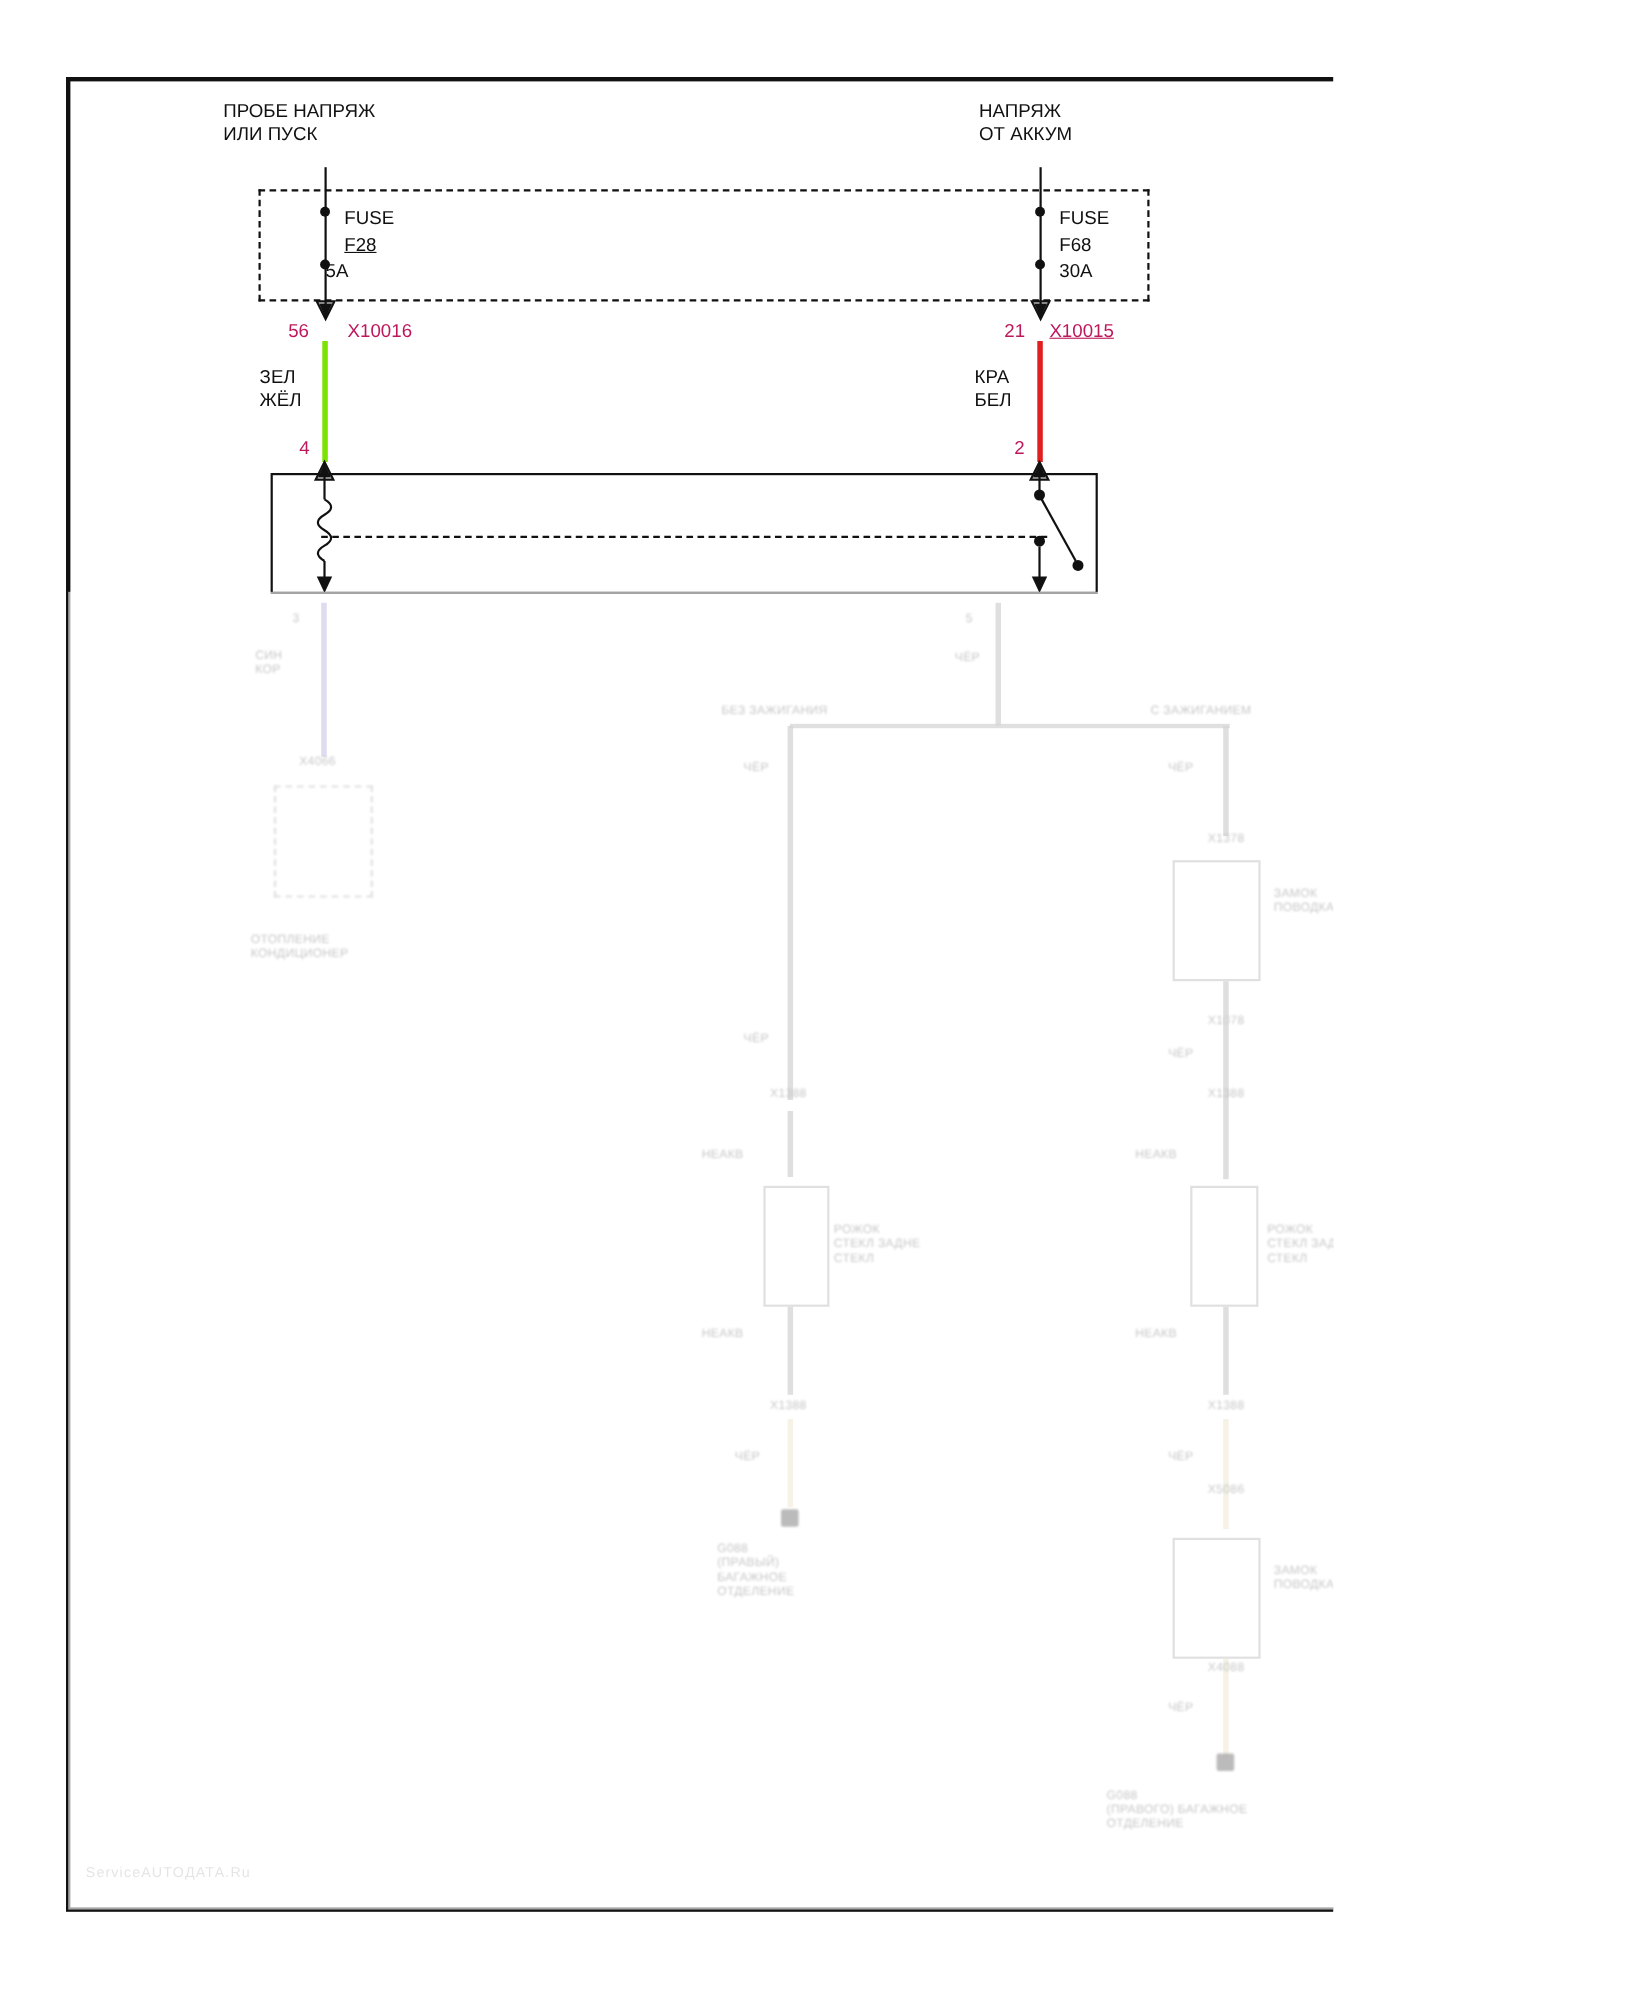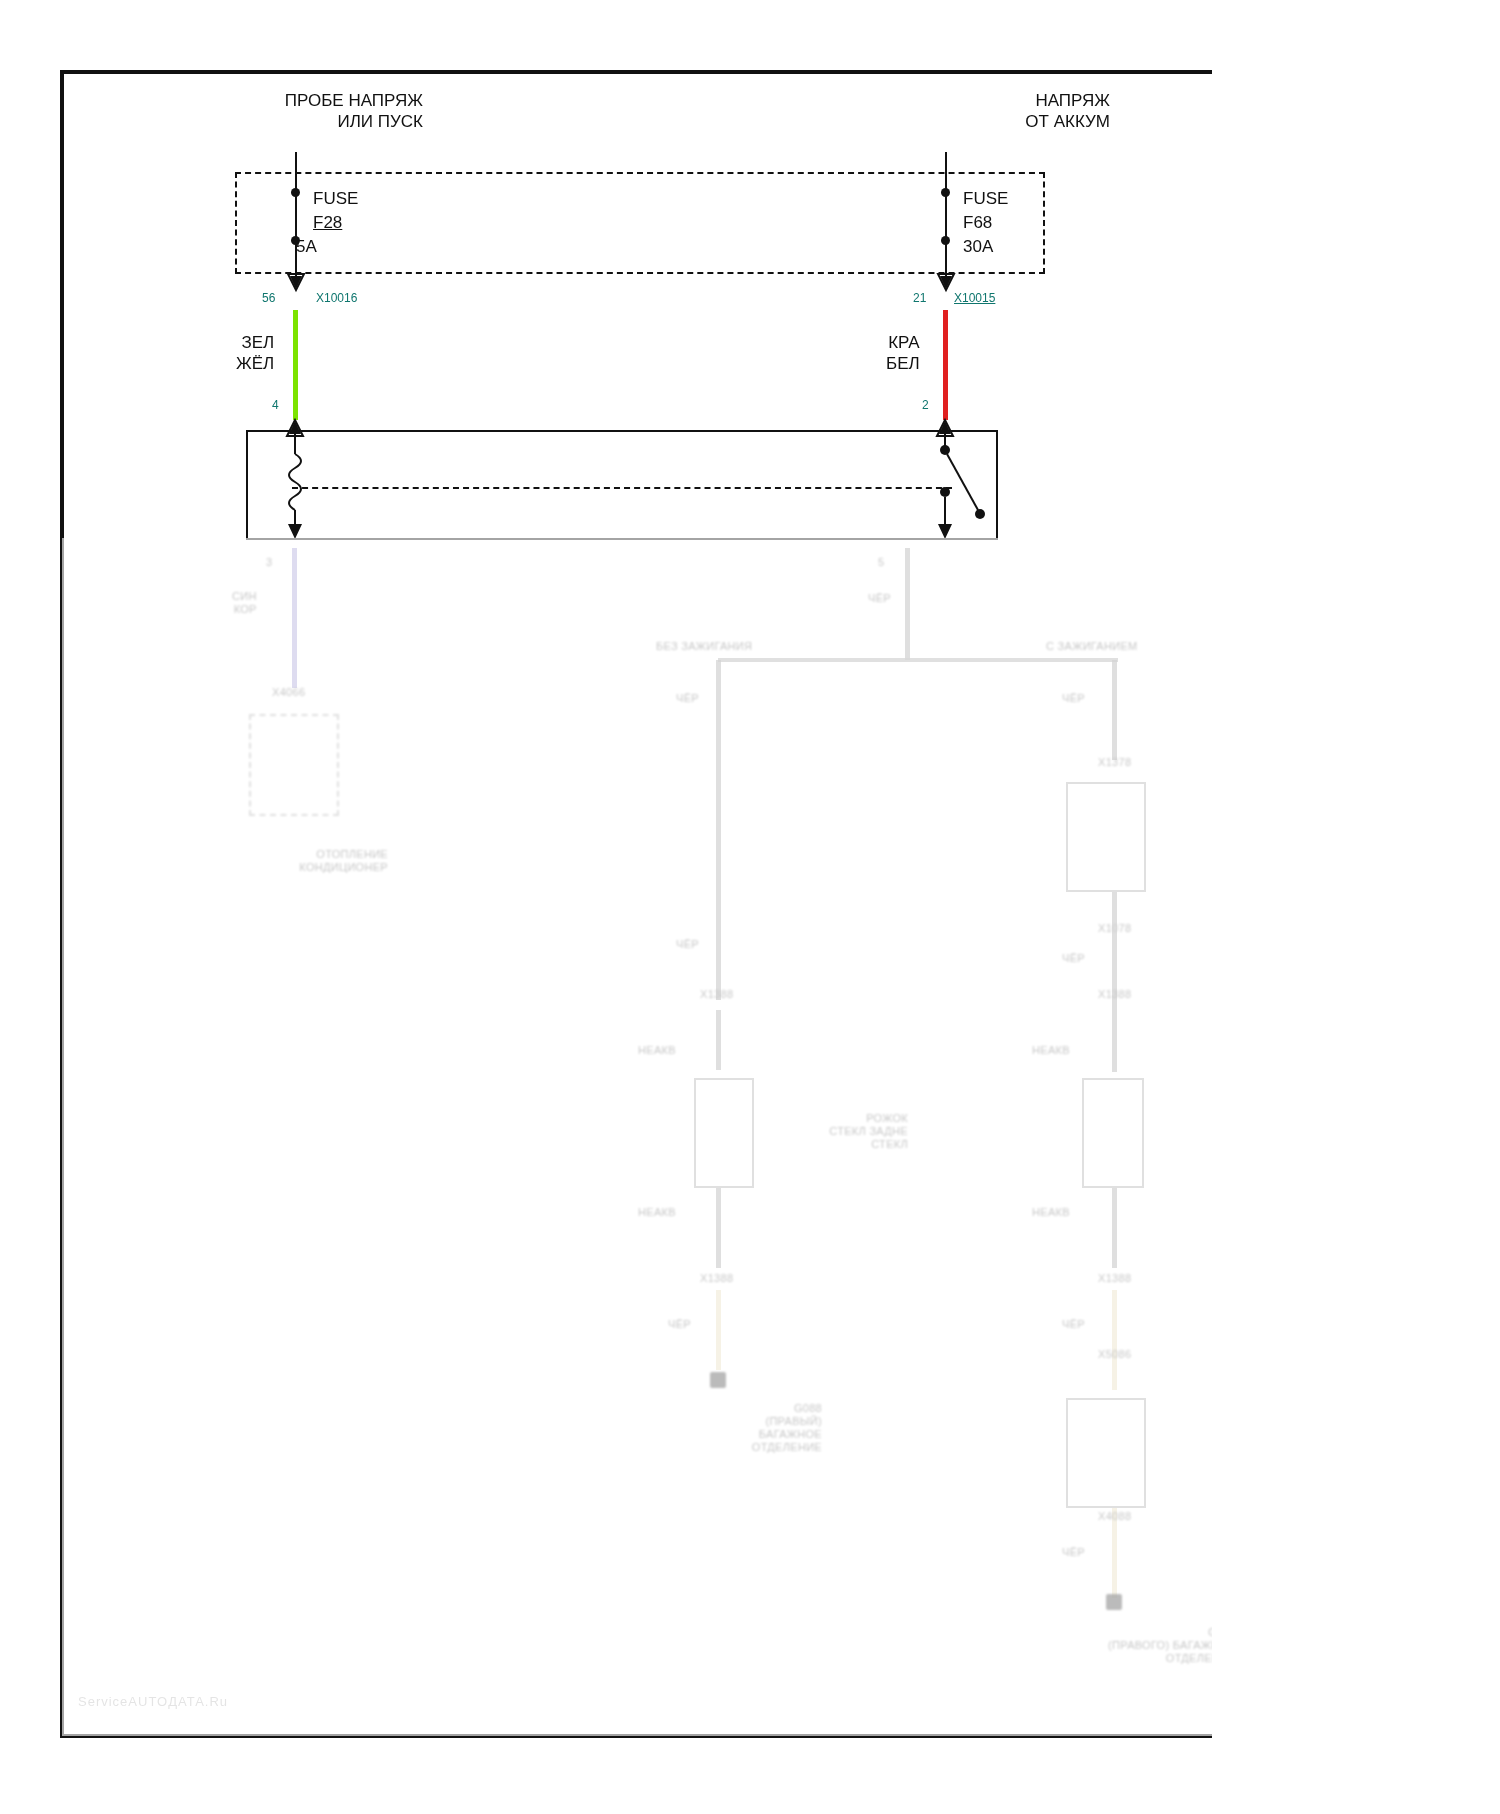--- a/index.html
+++ b/index.html
@@ -9,21 +9,20 @@
   }
   body {
     font-family: "Liberation Sans", sans-serif;
   }
   #page {
     position: relative;
     width: 1212px;
     height: 1814px;
     background: #ffffff;
     overflow: hidden;
-    text-align: right;
   }
   
   .frame-outer {
     position: absolute;
     left: 60px;
     top: 70px;
     width: 1342px;
     height: 1668px;
     border: 4px solid #111111;
     box-sizing: border-box;
@@ -41,22 +40,22 @@
   }
   .lbl {
     position: absolute;
     font-size: 17px;
     line-height: 21px;
     color: #111111;
     white-space: pre-line;
   }
   .num {
     position: absolute;
-    font-size: 12px;
-    color: #0f766e;
+    font-size: 17px;
+    color: #be185d;
   }
   
   .vline {
     position: absolute;
     width: 2px;
     background: #111111;
   }
   .wire {
     position: absolute;
     width: 5px;

